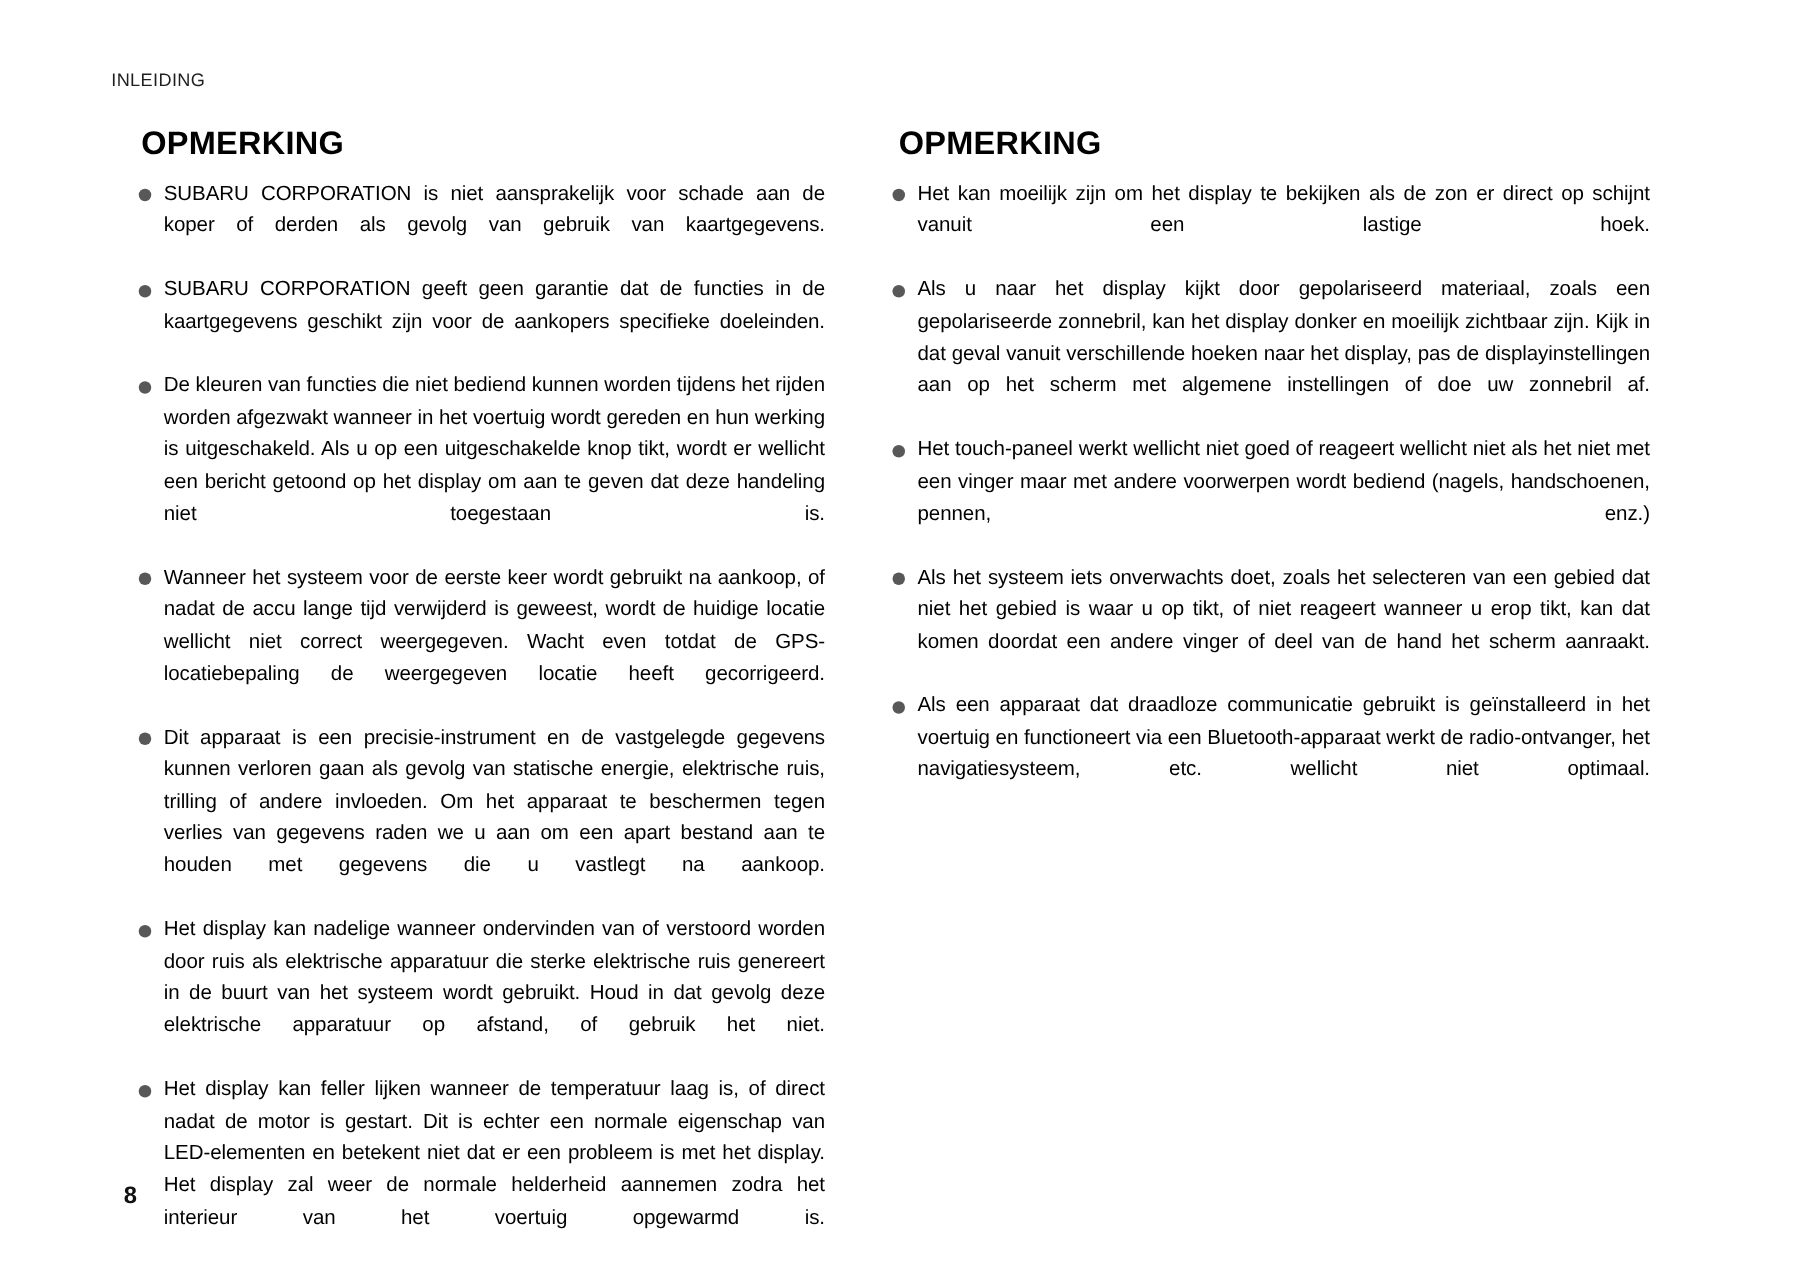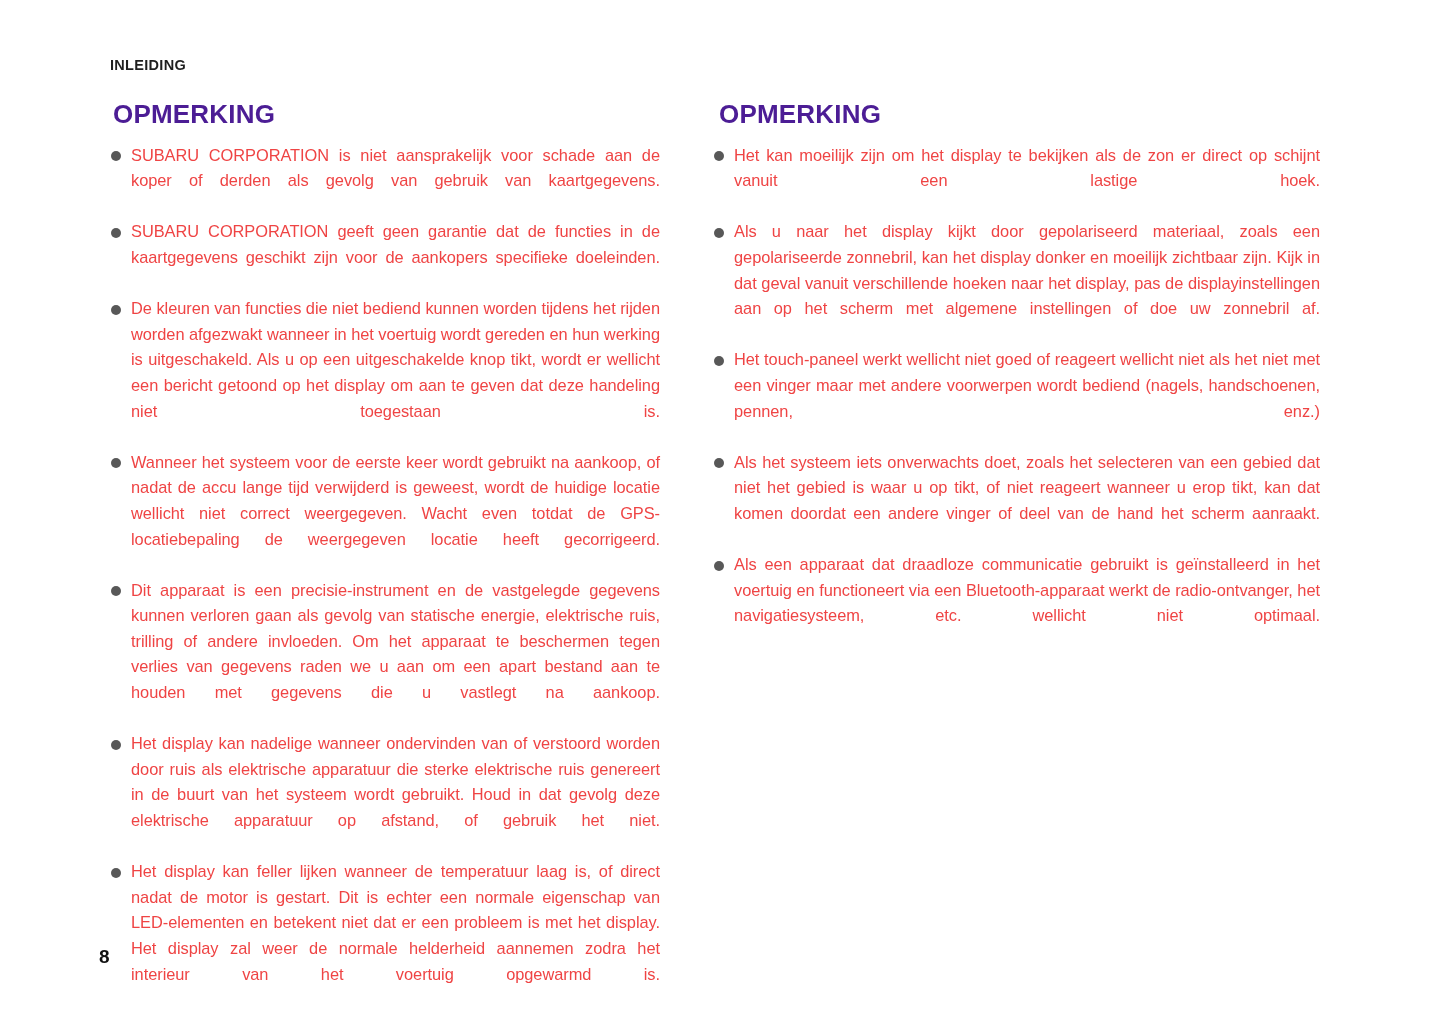--- a/index.html
+++ b/index.html
@@ -18,26 +18,26 @@
   .page {
     position: relative;
     width: 1445px;
     height: 1018px;
     box-sizing: border-box;
   }
 
   
   .running-header {
     position: absolute;
-    left: 110px;
+    left: 89px;
     top: 57px;
     font-size: 14.5px;
     letter-spacing: 0.3px;
     color: #1f1f1f;
-    font-weight: 700;
+    font-weight: 400;
   }
 
   
   .columns {
     position: absolute;
     left: 0;
     top: 100px;
     width: 1445px;
     display: flex;
   }
@@ -50,42 +50,42 @@
     padding-right: 0px;
   }
   .col-right {
     width: 660px;
     padding-left: 53px;
   }
 
   .section-title {
     font-size: 26px;
     font-weight: bold;
-    color: #4c1d95;
+    color: #000000;
     letter-spacing: 0.2px;
     margin: 0 0 14px 0;
     line-height: 1.1;
   }
   .col-left .section-title { margin-left: 3px; }
   .col-right .section-title { margin-left: 6px; }
 
   ul.note-list {
     list-style: none;
     margin: 0;
     padding: 0;
   }
 
   li.note-item {
     position: relative;
     padding-left: 21px;
     margin: 0 0 0 0;
     font-size: 16.4px;
     line-height: 25.6px;
     text-align: justify;
-    color: #ef4444;
+    color: #000000;
     letter-spacing: -0.05px;
     word-spacing: 0px;
   }
 
   li.note-item .bullet-dot {
     position: absolute;
     left: 1px;
     top: 8.5px;
     width: 10px;
     height: 10px;

